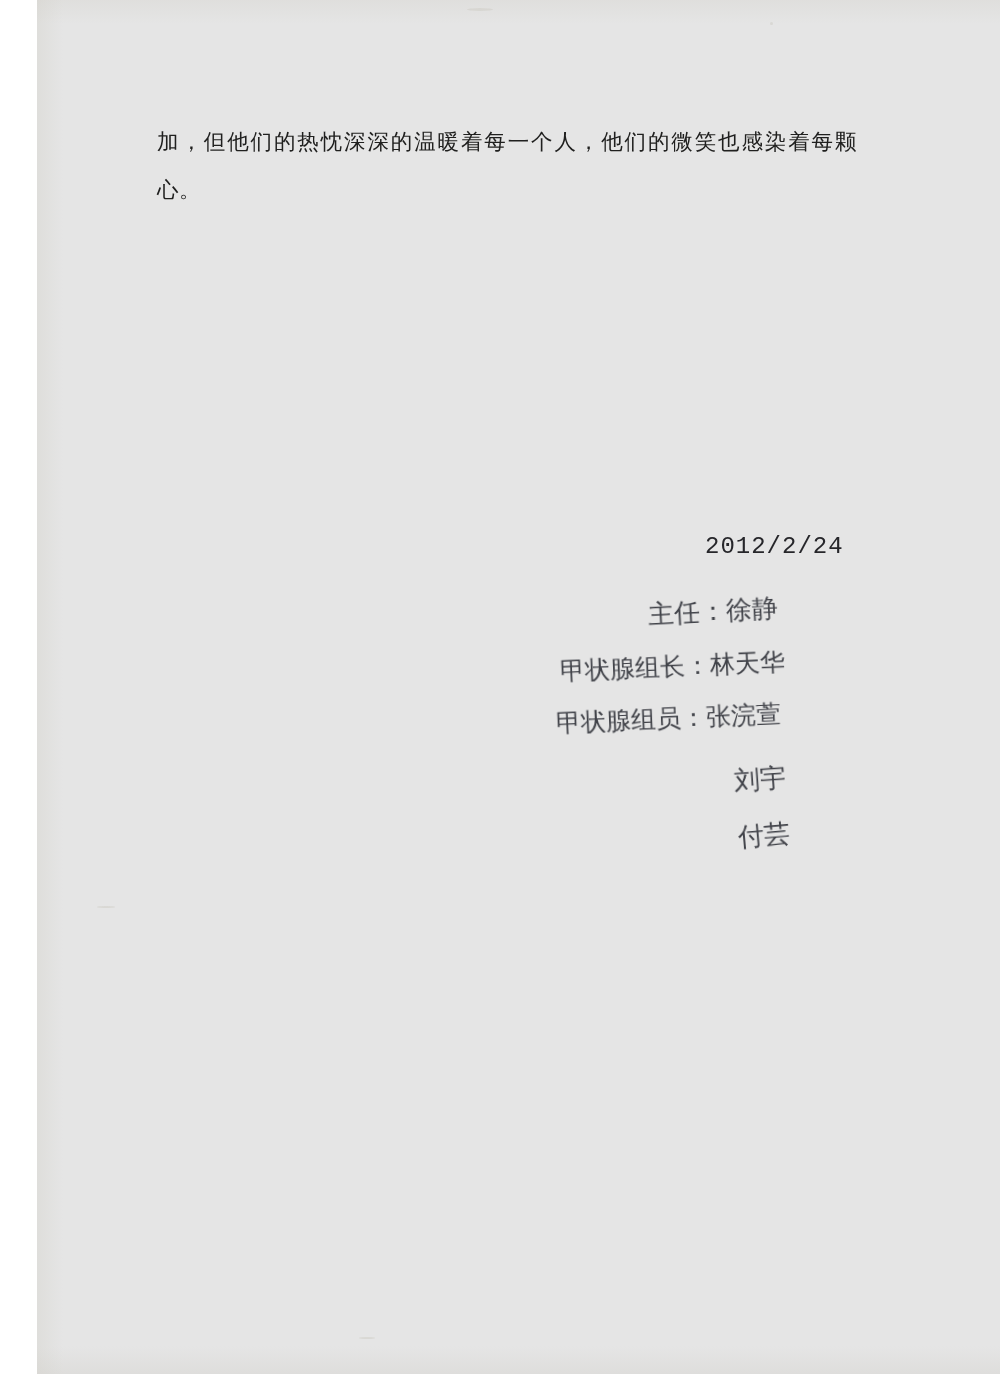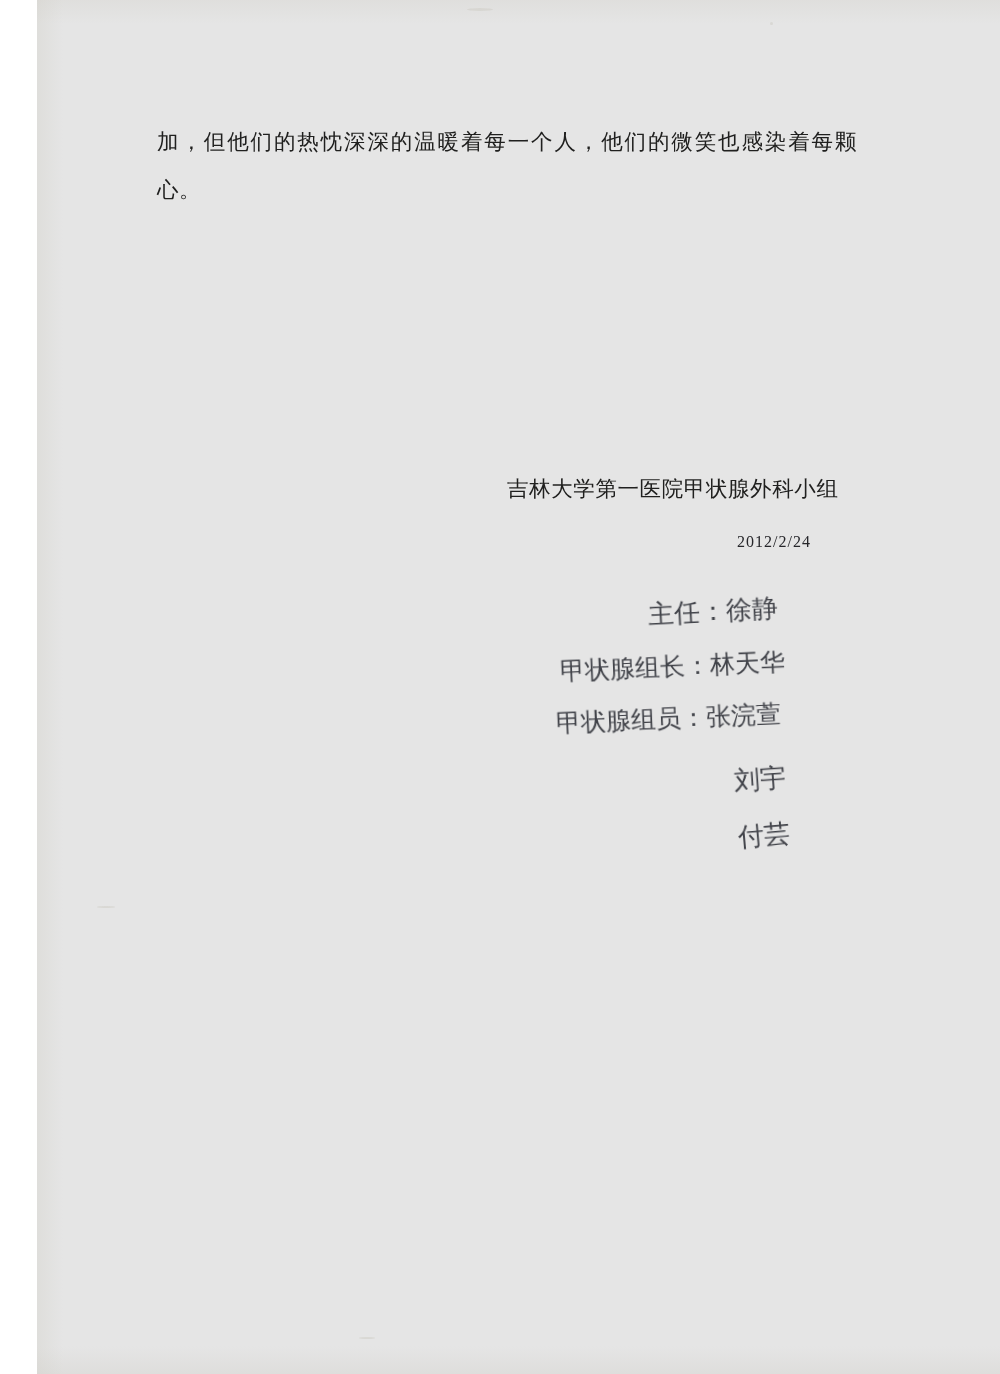--- a/index.html
+++ b/index.html
@@ -59,25 +59,25 @@
   .signature-org {
     position: absolute;
     left: 470px;
     top: 474px;
     font-size: 21.5px;
     color: #20201f;
     letter-spacing: 0.6px;
   }
   .signature-date {
     position: absolute;
-    left: 700px;
+    left: 668px;
     top: 533px;
-    font-size: 16px;
+    font-size: 24px;
     color: #26262a;
-    font-family: Liberation Serif, serif;
+    font-family: Liberation Mono, monospace;
     letter-spacing: 1px;
   }
   
   .handwriting {
     position: absolute;
     left: 505px;
     top: 580px;
     width: 400px;
     height: 310px;
   }
@@ -107,21 +107,20 @@
   <div class="speck" style="left:430px; top:8px; width:26px; height:3px;"></div>
   <div class="speck" style="left:733px; top:22px; width:3px; height:3px;"></div>
   <div class="speck" style="left:60px; top:906px; width:18px; height:2px;"></div>
   <div class="speck" style="left:322px; top:1337px; width:16px; height:2px;"></div>
   <div class="speck" style="left:963px; top:1103px; width:2px; height:2px;"></div>
 
   <div class="body-text">
     <p class="para">加，但他们的热忱深深的温暖着每一个人，他们的微笑也感染着每颗心。</p>
   </div>
 
-  <div class="signature-org">吉林大学第一医院甲状腺外科小组</div>
   <div class="signature-date">2012/2/24</div>
 
   <div class="handwriting">
     <span class="hw-line hw-1 hw-ink">主任：徐静</span>
     <span class="hw-line hw-2 hw-ink">甲状腺组长：林天华</span>
     <span class="hw-line hw-3 hw-ink">甲状腺组员：张浣萱</span>
     <span class="hw-line hw-4 hw-ink">刘宇</span>
     <span class="hw-line hw-5 hw-ink">付芸</span>
   </div>
 </div>

